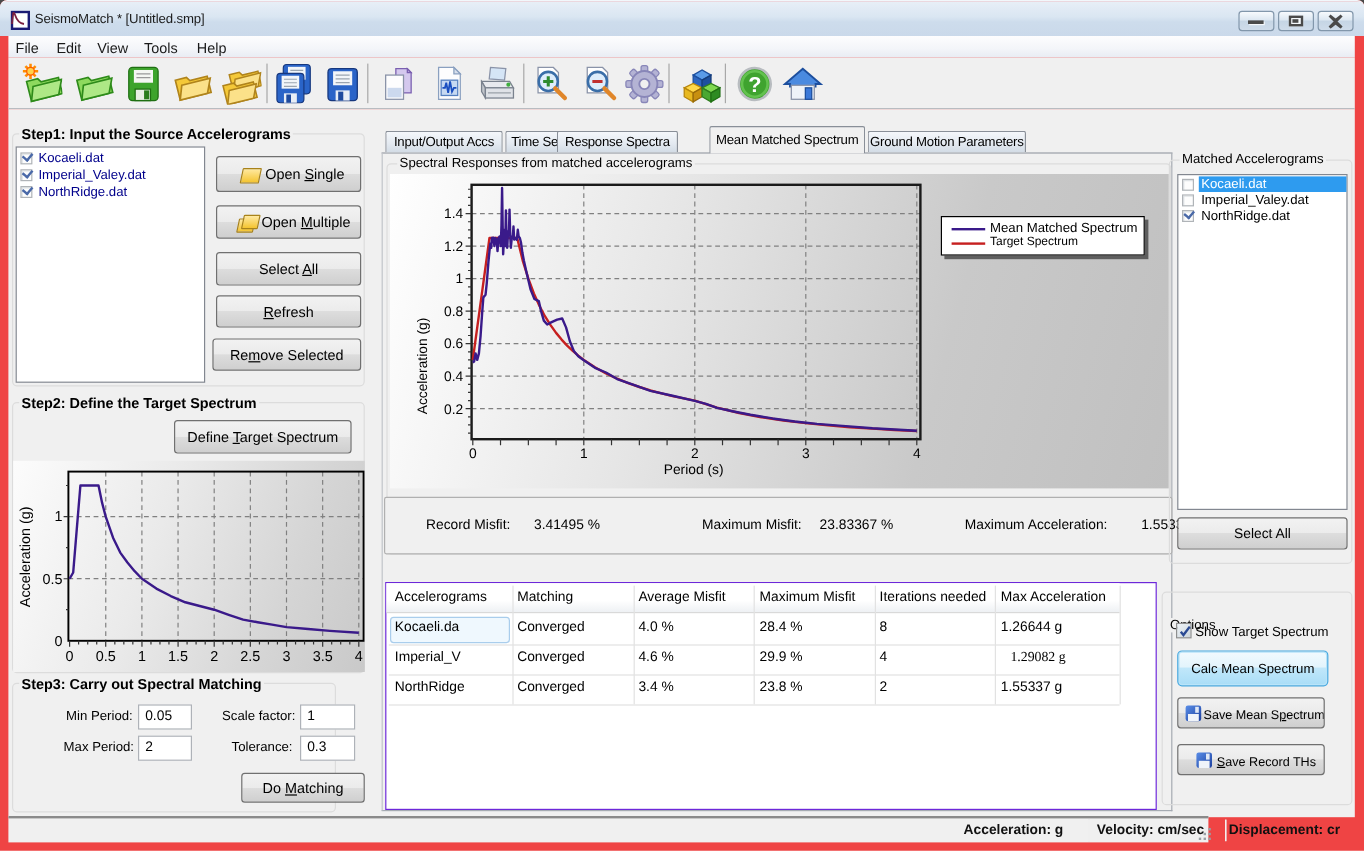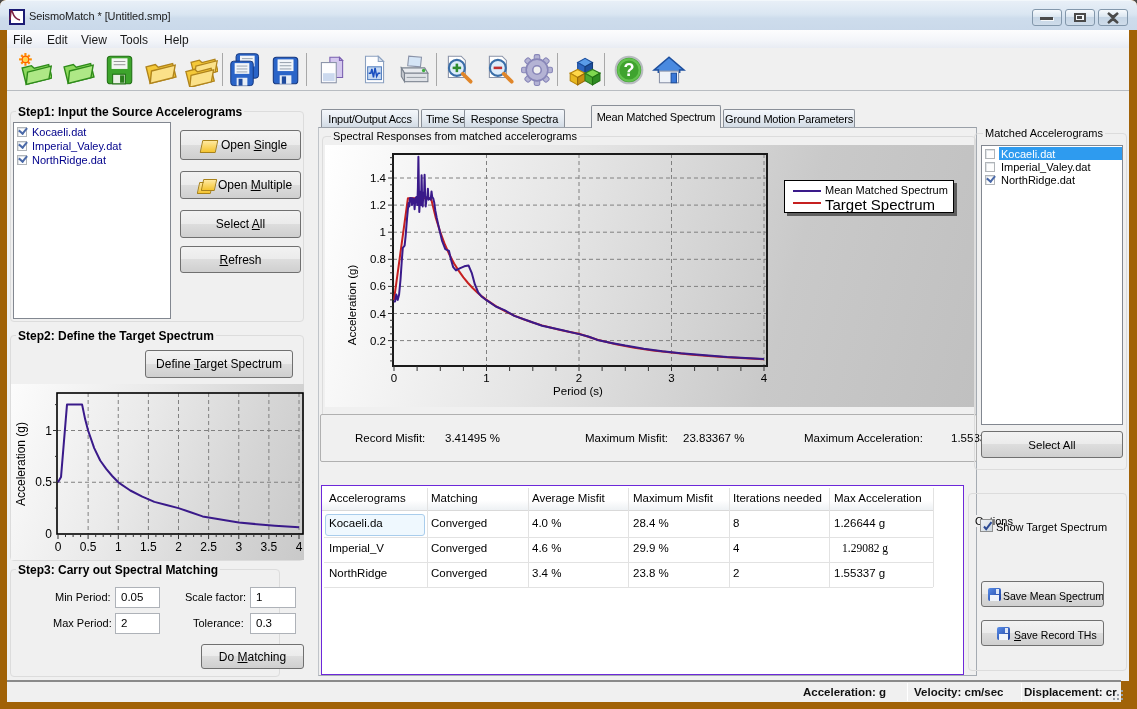--- a/index.html
+++ b/index.html
@@ -1,19 +1,19 @@
 <!DOCTYPE html>
 <html><head>
 <meta charset="utf-8">
 <style>
 * { margin:0; padding:0; box-sizing:border-box; }
 html,body { width:1137px; height:709px; overflow:hidden; }
 body { font-family:"Liberation Sans", sans-serif; font-size:12px; color:#000; }
 .win { position:absolute; left:0; top:0; width:1137px; height:709px;
-  background:#a16207; border-radius:6px 6px 0 0; }
+  background:#ef4444; border-radius:6px 6px 0 0; }
 .abs { position:absolute; }
 
 
 .titlebar { position:absolute; left:0; top:0; width:1137px; height:30px;
   background:linear-gradient(#e8eff7 0%, #dae6f2 45%, #cddcec 60%, #cad9ea 100%);
   border-radius:6px 6px 0 0; border-top:1px solid #f2f7fb; }
 .apptitle { position:absolute; left:29px; top:10px; font-size:11px; letter-spacing:-0.1px; color:#1c1c1c; }
 .appicon { position:absolute; left:9px; top:9px; width:16px; height:16px;
   background:#fff; border:2px solid #1b1b74; }
 .appicon svg { position:absolute; left:-2px; top:-2px; }
@@ -53,21 +53,21 @@
 
 
 .inp { position:absolute; background:#fff; border:1px solid #aeb2b8; font-size:11.5px; padding:3px 0 0 5px; }
 
 
 .cb { position:absolute; width:13px; height:13px; background:linear-gradient(135deg,#eef3f7,#cdd6dd);
   border:1px solid #8e8f8f; }
 .cb svg { position:absolute; left:0px; top:0px; }
 
 
-.statusbar { position:absolute; left:7px; top:680px; width:1114px; height:22px; background:#f0f0f0;
+.statusbar { position:absolute; left:7px; top:680px; width:1000px; height:22px; background:#f0f0f0;
   border-top:2px solid #8a8a8a;padding-left:16px; }
 .statusbar .it { position:absolute; top:4px; font-weight:bold; font-size:11.5px; color:#111; white-space:nowrap; }
 .ssep { position:absolute; top:1px; width:1px; height:18px; background:#c6c6c6; border-right:1px solid #fff; }
 
 
 .tab { position:absolute; top:109px; height:18px; border:1px solid #898f98; border-bottom:none;
   border-radius:2px 2px 0 0; background:linear-gradient(#f4f7fb 0%, #e4eaf1 55%, #d2dbe5 100%);
   text-align:center; padding-top:3px; font-size:11px; letter-spacing:-0.2px; white-space:nowrap; overflow:hidden; }
 .tabactive { position:absolute; top:105px; height:23px; border:1px solid #898f98; border-bottom:none;
   border-radius:2px 2px 0 0; background:#f0f0f0; text-align:center; padding-top:5px; font-size:11px; letter-spacing:-0.2px; white-space:nowrap; overflow:hidden; z-index:5; }
@@ -305,20 +305,21 @@
       </div>
     <div style="position:absolute; left:3px; top:31px; height:12px;">
         <span class="cbx"></span>
         <span style="color:#00008b; position:absolute; left:15px; top:0;">NorthRidge.dat</span>
       </div>
   </div>
   <div class="btn" style="left:180px; top:171px; width:121px; height:28px; padding-top:6px; padding-left:37px; text-align:left;"><span class="foldy2"></span>Open <u>M</u>ultiple</div>
   <div class="btn" style="left:180px; top:130px; width:121px; height:30px; padding-top:7px; padding-left:40px; text-align:left;"><span class="foldy"></span>Open <u>S</u>ingle</div>
   <div class="btn" style="left:180px; top:210px; width:121px; height:28px; padding-top:6px;">Select <u>A</u>ll</div>
   <div class="btn" style="left:180px; top:246px; width:121px; height:27px; padding-top:6px;"><u>R</u>efresh</div>
+  <div class="btn" style="left:177px; top:282px; width:124px; height:27px; padding-top:6px;">Re<u>m</u>ove Selected</div>
 
   <div class="grp" style="left:10px; top:335px; width:294px; height:226px;">
     <div class="lbl bold">Step2: Define the Target Spectrum</div>
   </div>
   <div class="btn" style="left:145px; top:350px; width:148px; height:28px; padding-top:6px;">Define <u>T</u>arget Spectrum</div>
   <div class="abs" style="left:11px; top:384px; width:293px; height:176px; background:linear-gradient(110deg, #fcfcfc 0%, #eaeaea 40%, #d5d5d5 75%, #c9c9c9 100%);">
     <svg width="293" height="176" viewBox="0 0 293 176" id="chart2svg">
         <line x1="46" y1="98.25" x2="292" y2="98.25" stroke="#808080" stroke-width="1" stroke-dasharray="4,3"></line>
         <line x1="46" y1="46.5" x2="292" y2="46.5" stroke="#808080" stroke-width="1" stroke-dasharray="4,3"></line>
         <line x1="77.125" y1="9" x2="77.125" y2="150" stroke="#808080" stroke-width="1" stroke-dasharray="4,3"></line>
@@ -486,21 +487,21 @@
         <text x="31" y="160" font-size="11.5" font-family="Liberation Sans" fill="#000" text-anchor="middle" transform="rotate(-90 31 160)">Acceleration (g)</text>
         <polyline points="69.0,154.9 82.9,53.3 106.0,53.3 110.6,72.1 115.3,87.2 119.9,99.5 124.5,109.8 129.1,118.5 133.8,125.9 138.4,132.4 143.0,138.0 147.6,143.0 152.3,147.4 156.9,151.4 161.5,154.9 170.8,161.1 180.0,166.2 189.3,170.6 198.5,174.3 207.8,177.5 217.0,180.4 226.3,182.8 235.5,185.1 244.8,187.0 254.0,188.8 272.5,194.7 291.0,199.2 309.5,202.7 328.0,205.4 346.5,207.6 365.0,209.5 383.5,211.0 402.0,212.2 420.5,213.3 439.0,214.2" fill="none" stroke="#c62020" stroke-width="2" stroke-linejoin="round"></polyline>
         <polyline points="69.0,157.0 70.1,156.3 71.3,149.5 72.7,154.9 74.1,149.5 75.5,134.6 76.9,114.3 77.8,102.8 79.6,100.7 80.6,91.3 82.0,73.6 82.9,64.2 83.6,58.1 84.3,61.5 84.9,53.3 86.1,53.1 87.0,60.1 87.8,53.3 88.9,54.7 89.6,64.2 90.4,53.3 91.5,52.0 92.3,60.1 92.9,42.5 93.4,11.7 93.9,43.8 94.3,66.9 94.8,57.4 95.4,46.5 96.0,60.1 96.6,30.3 97.1,53.3 97.7,61.5 98.3,49.3 99.2,46.5 99.6,29.7 100.2,52.0 100.7,61.5 101.6,52.0 102.3,53.3 102.9,43.8 103.5,54.7 104.6,53.3 105.7,54.7 106.5,46.5 107.2,52.0 108.2,53.3 109.2,57.4 110.3,65.5 111.6,72.3 113.4,80.4 117.1,96.0 120.3,104.1 124.0,105.9 125.9,114.3 128.2,122.2 131.0,125.4 134.7,123.4 139.3,121.3 143.5,120.4 146.7,127.8 149.9,139.4 153.2,147.5 156.9,151.8 161.5,155.2 170.8,161.5 180.0,165.4 189.3,170.9 203.1,175.7 217.0,180.7 235.5,184.8 254.0,189.1 263.3,191.5 272.5,194.9 286.4,197.9 300.3,200.6 318.8,203.7 337.3,206.2 355.8,208.2 374.3,209.7 402.0,211.9 420.5,212.9 439.0,214.0" fill="none" stroke="#3a1a8a" stroke-width="2" stroke-linejoin="round"></polyline>
       </svg>
   </div>
 
   <div class="abs" style="left:784px; top:180px; width:170px; height:33px; background:#fff; border:1px solid #000; box-shadow:3px 3px 0 rgba(60,60,60,0.75);">
     <div class="abs" style="left:8px; top:9px; width:28px; height:2px; background:#3a1a8a;"></div>
     <div class="abs" style="left:40px; top:3px; font-size:11px; white-space:nowrap;">Mean Matched Spectrum</div>
     <div class="abs" style="left:8px; top:21px; width:28px; height:2px; background:#c62020;"></div>
-    <div class="abs" style="left:40px; top:15px; font-size:15px; white-space:nowrap;">Target Spectrum</div>
+    <div class="abs" style="left:40px; top:15px; font-size:10px; white-space:nowrap;">Target Spectrum</div>
   </div>
 
   <div class="abs" style="left:320px; top:414px; width:657px; height:48px; background:#f0f0f0; border:1px solid #b0b0b0; border-radius:2px; font-size:11.5px;">
     <div class="abs" style="left:34px; top:17px;">Record Misfit:</div>
     <div class="abs" style="left:124px; top:17px;">3.41495 %</div>
     <div class="abs" style="left:264px; top:17px;">Maximum Misfit:</div>
     <div class="abs" style="left:362px; top:17px;">23.83367 %</div>
     <div class="abs" style="left:483px; top:17px;">Maximum Acceleration:</div>
     <div class="abs" style="left:630px; top:17px;">1.5533</div>
   </div>
@@ -568,20 +569,21 @@
 
   <div class="grp" style="left:968px; top:493px; width:159px; height:178px;">
     <div class="lbl" style="left:4px;margin-top:28px;">Options</div>
   </div>
   <div class="cb" style="left:980px; top:519px;">
       <svg width="13" height="13" viewBox="0 0 13 13" style="overflow:visible;">
         <path d="M3 6.5 L5.2 9.2 L10.5 2.2" stroke="#2b4a94" stroke-width="2" fill="none"></path>
       </svg>
     </div>
   <div class="abs" style="left:996px; top:521px; font-size:11px;">Show Target Spectrum</div>
+  <div class="abs" style="left:981px; top:542px; width:126px; height:30px; border:1px solid #45a8e0; border-radius:4px; background:linear-gradient(#f2fafe 0%, #e3f4fc 45%, #c0e7fa 50%, #a9ddf7 100%); box-shadow:inset 0 0 0 1px #b9e4f9; text-align:center; padding-top:9px; font-size:11px;">Calc Mean Spectrum</div>
   <div class="btn" style="left:981px; top:581px; width:123px; height:26px; padding-top:8px; text-align:left; padding-left:21px; font-size:10.5px;"><span class="flop"></span>Save Mean S<u>p</u>ectrum</div>
   <div class="btn" style="left:981px; top:620px; width:123px; height:26px; padding-top:8px; text-align:left; padding-left:32px; font-size:10.5px;"><span class="flop" style="left:15px;"></span><u>S</u>ave Record THs</div>
 
   <div class="statusbar">
     <div class="it" style="left:796px;">Acceleration: g</div>
     <div class="ssep" style="left:900px;"></div>
     <div class="it" style="left:907px;">Velocity: cm/sec</div>
     <div class="ssep" style="left:1014px;"></div>
     <div class="it" style="left:1017px;">Displacement: cr</div>
     <svg style="position:absolute; right:-3px; bottom:1px;" width="12" height="12" viewBox="0 0 12 12">

